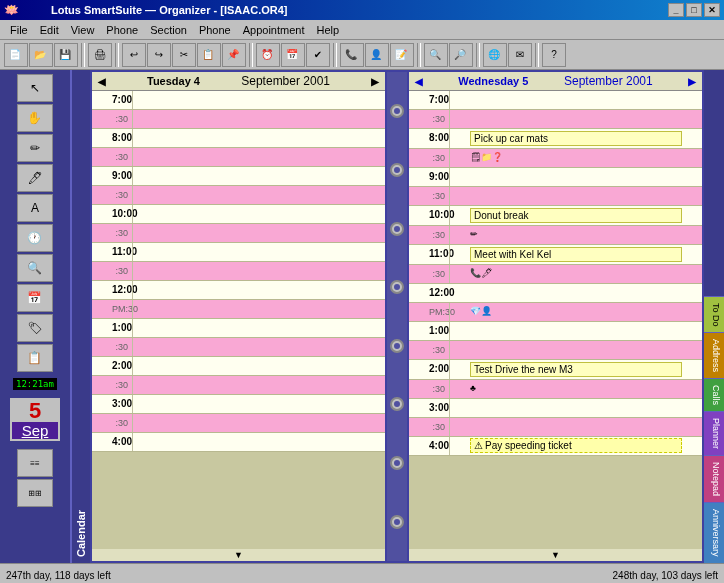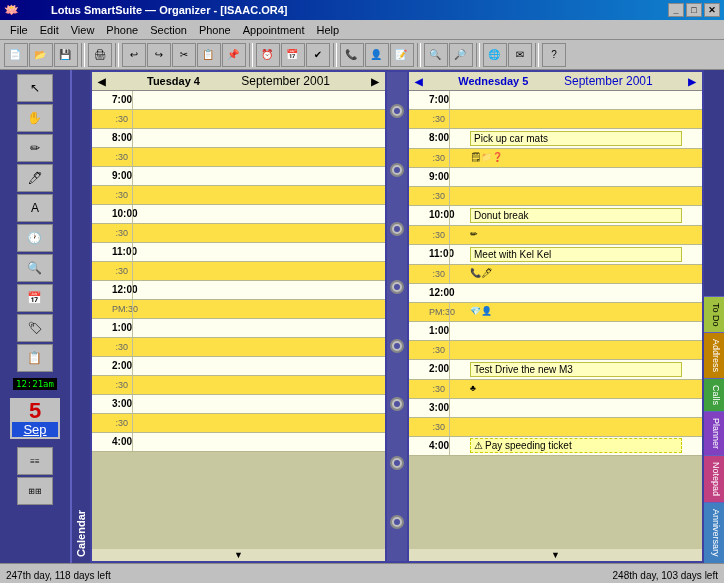--- a/index.html
+++ b/index.html
@@ -98,21 +98,21 @@
     }
     .side-calendar-mini {
       background: #c0c0c0;
       border: 2px solid #3a3a8a;
       padding: 2px;
       width: 54px;
       text-align: center;
       margin-top: 4px;
     }
     .side-cal-day { font-size: 22px; font-weight: bold; color: #cc0000; line-height: 1; }
-    .side-cal-month { font-size: 13px; background: #1d4ed8; color: white; text-decoration: underline; }
+    .side-cal-month { font-size: 15px; background: #4c1d95; color: white; text-decoration: underline; }
 
     
     .calendar-tab {
       writing-mode: vertical-rl;
       transform: rotate(180deg);
       background: #3a3a8a;
       color: white;
       font-size: 11px;
       font-weight: bold;
       padding: 6px 3px;
@@ -152,21 +152,21 @@
     .day-header .nav-arrow { cursor: pointer; font-size: 10px; }
     .day-header .month-label { font-size: 12px; font-weight: normal; }
 
     .day-scroll { flex: 1; overflow: hidden; position: relative; }
 
     .time-slot {
       display: flex;
       border-bottom: 1px solid #b8b890;
       min-height: 18px;
     }
-    .time-slot.half { background: #fde047; }
+    .time-slot.half { background: #f9a8d4; }
     .time-slot.hour { background: #fffff0; }
     .time-label {
       width: 40px;
       min-width: 40px;
       text-align: right;
       padding-right: 4px;
       font-size: 10px;
       color: #000;
       line-height: 18px;
       font-weight: bold;

